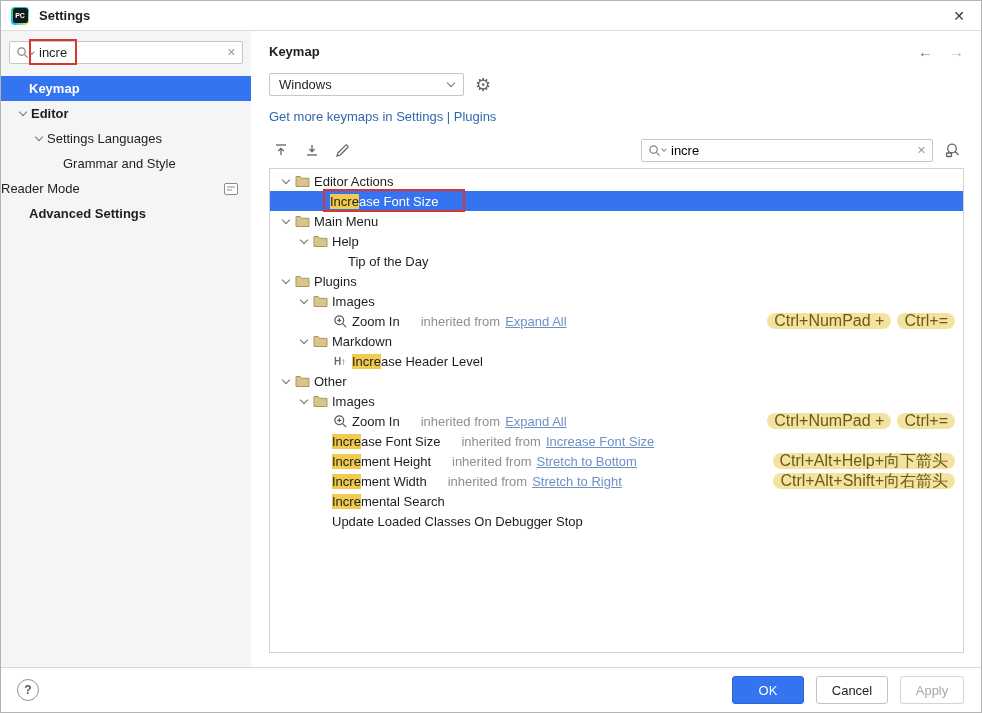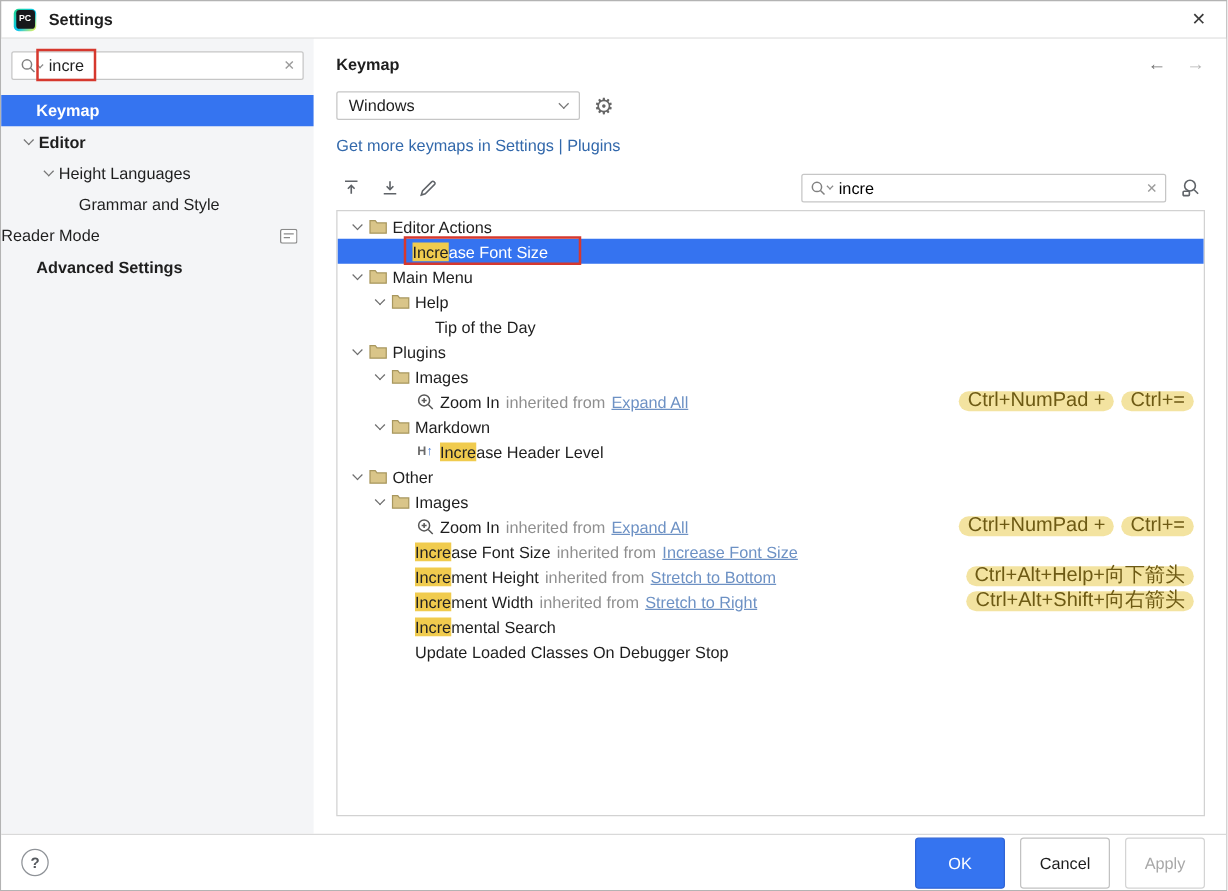--- a/index.html
+++ b/index.html
@@ -58,32 +58,32 @@
   .tbtn { width:23px; height:22px; display:inline-flex; align-items:center; justify-content:center; border-radius:3px; }
   .tree-search { margin-left:auto; width:292px; height:23px; border:1px solid #c6c6c6; border-radius:2px; background:#fff; display:flex; align-items:center; padding:0 6px; }
   .tree-search input { border:none; outline:none; flex:1; min-width:0; font:inherit; background:transparent; padding:0 3px; }
 
   .tree { flex:1; border:1px solid #d2d2d2; background:#fff; overflow:hidden; padding-top:2px; }
   .trow { height:20px; display:flex; align-items:center; position:relative; white-space:nowrap; }
   .trow.sel { background:#3573f0; color:#fff; }
   .tree .chev { border-color:#6f6f6f; }
   .ticon { width:16px; margin-right:4px; display:inline-flex; justify-content:center; align-items:center; flex:none; }
   .hl { background:#f0cb4e; color:#222; }
-  .inh { color:#8f8f8f; margin-left:5px; }
+  .inh { color:#8f8f8f; margin-left:21px; }
   .ilink { color:#6d91c4; text-decoration:underline; margin-left:5px; }
   .scwrap { margin-left:auto; display:flex; gap:6px; padding-right:8px; }
   .badge { background:#f3e3a0; color:#6d5a14; border-radius:8px; padding:0 7px; height:16px; line-height:16px; font-size:16px; }
   .hdr-ico { font-size:10px; font-weight:bold; color:#6a6a6a; }
   .hdr-ico .up { color:#3f76d1; }
 
   
   .footer { height:45px; flex:none; border-top:1px solid #d9d9d9; display:flex; align-items:center; padding:0 17px 0 16px; background:#fff; }
   .help-btn { width:22px; height:22px; border:1.5px solid #8f9398; border-radius:50%; color:#54585d; display:flex; align-items:center; justify-content:center; font-size:12px; font-weight:bold; background:#fff; }
   .btns { margin-left:auto; display:flex; gap:12px; }
-  .btn { height:41px; min-width:72px; border:1px solid #c2c2c2; border-radius:3px; background:#fff; font:inherit; color:#1e1e1e; padding:0 14px; }
+  .btn { height:28px; min-width:72px; border:1px solid #c2c2c2; border-radius:3px; background:#fff; font:inherit; color:#1e1e1e; padding:0 14px; }
   .btn.primary { background:#3574f0; border-color:#3064d6; color:#fff; }
   .btn.disabled { color:#a8a8a8; border-color:#d4d4d4; min-width:64px; }
 </style>
 </head>
 <body>
 
 <div class="window">
 
   <div class="titlebar">
     <span class="logo">
@@ -113,21 +113,21 @@
           <div class="side-item bold" style="padding-left: 14px;">
             <span class="chev-box">
               <span class="chev"></span>
             </span>
             <span class="side-label">Editor</span>
           </div>
           <div class="side-item" style="padding-left: 30px;">
             <span class="chev-box">
               <span class="chev"></span>
             </span>
-            <span class="side-label">Height Languages</span>
+            <span class="side-label">Settings Languages</span>
           </div>
           <div class="side-item" style="padding-left: 62px;">
             <span class="side-label">Grammar and Style</span>
           </div>
           <div class="side-item" style="">
             <span class="side-label">Reader Mode</span>
             <span class="side-trailing">
               <svg width="14" height="12" viewBox="0 0 14 12">
                 <rect x="0.5" y="0.5" width="13" height="11" rx="1.5" fill="#fff" stroke="#8a8a8a"></rect>
                 <line x1="3" y1="4" x2="11" y2="4" stroke="#8a8a8a"></line>

